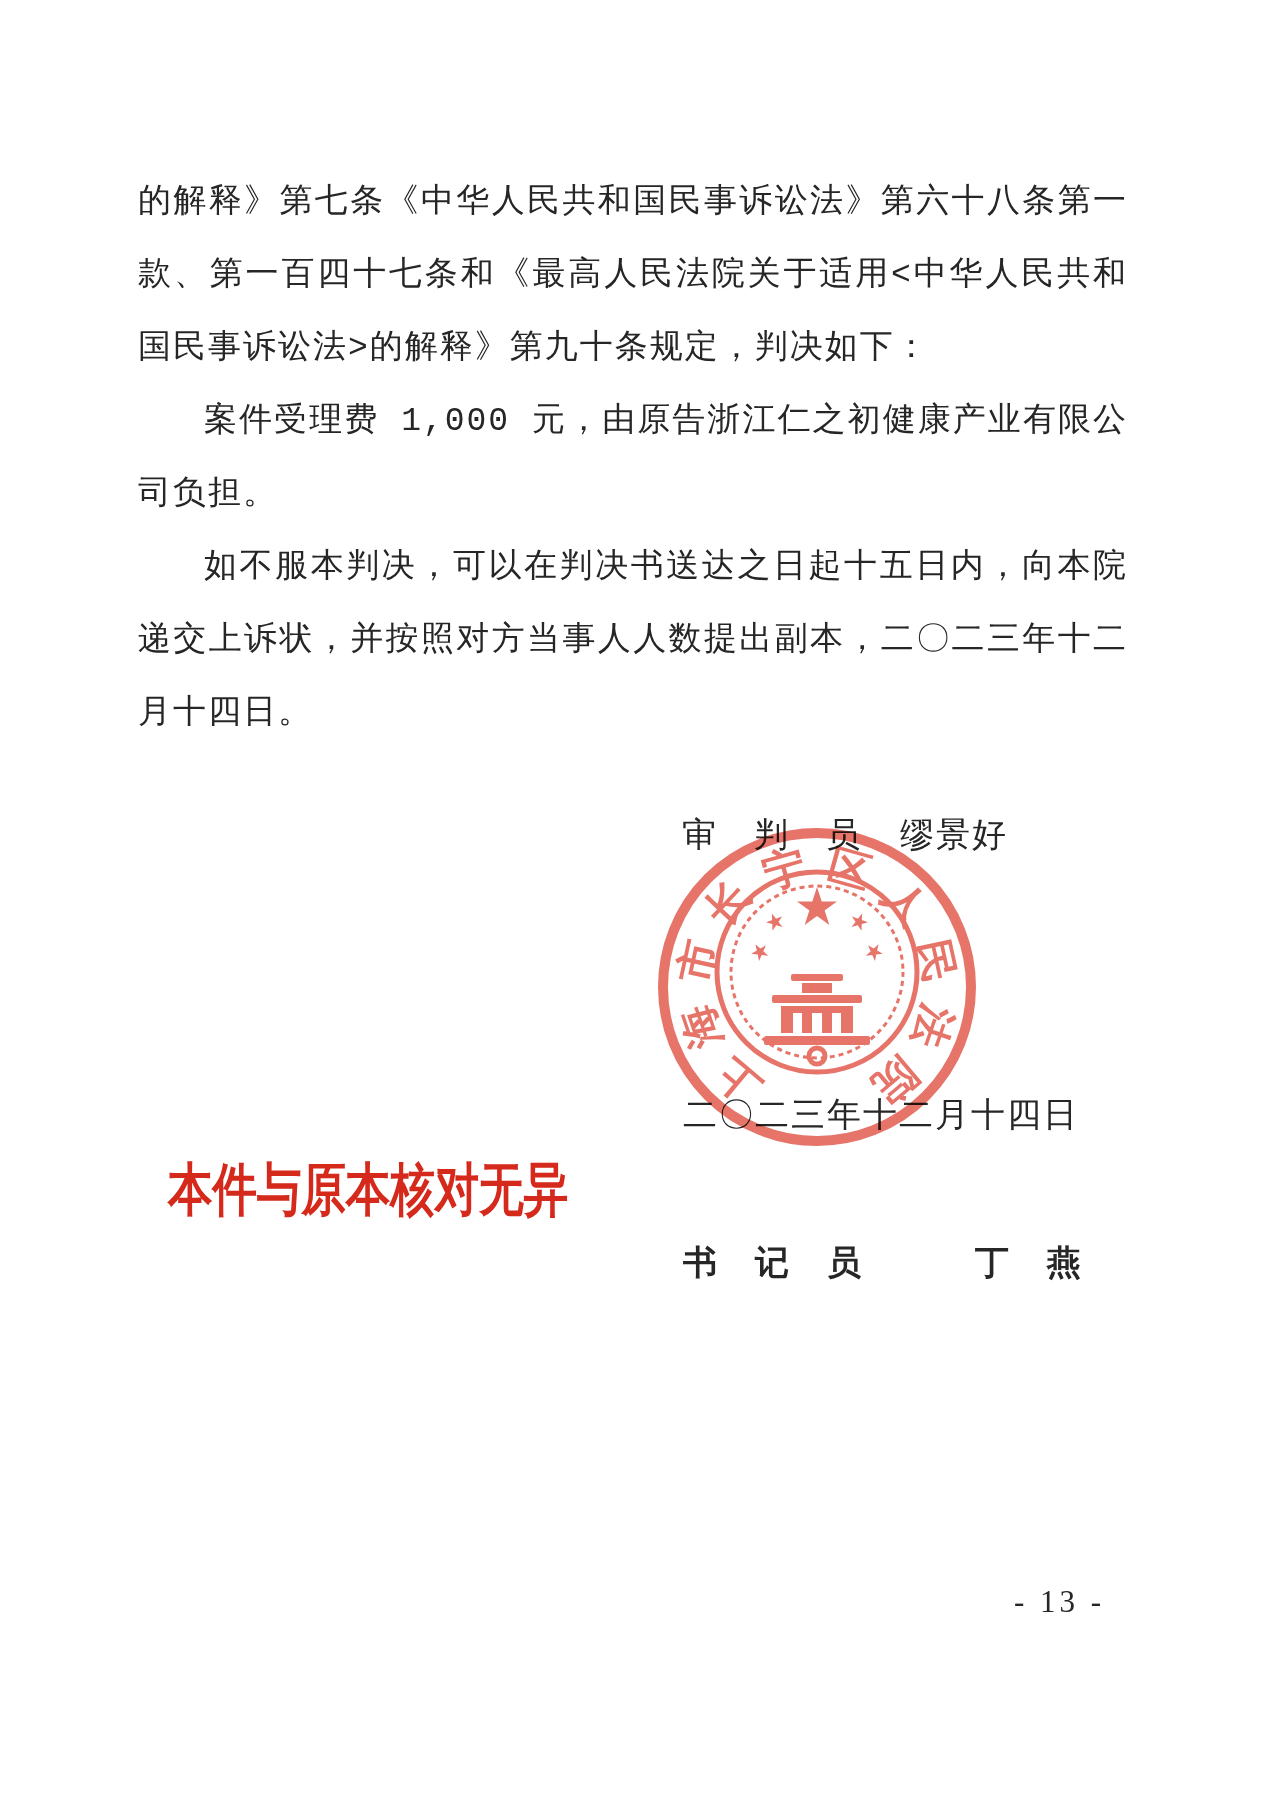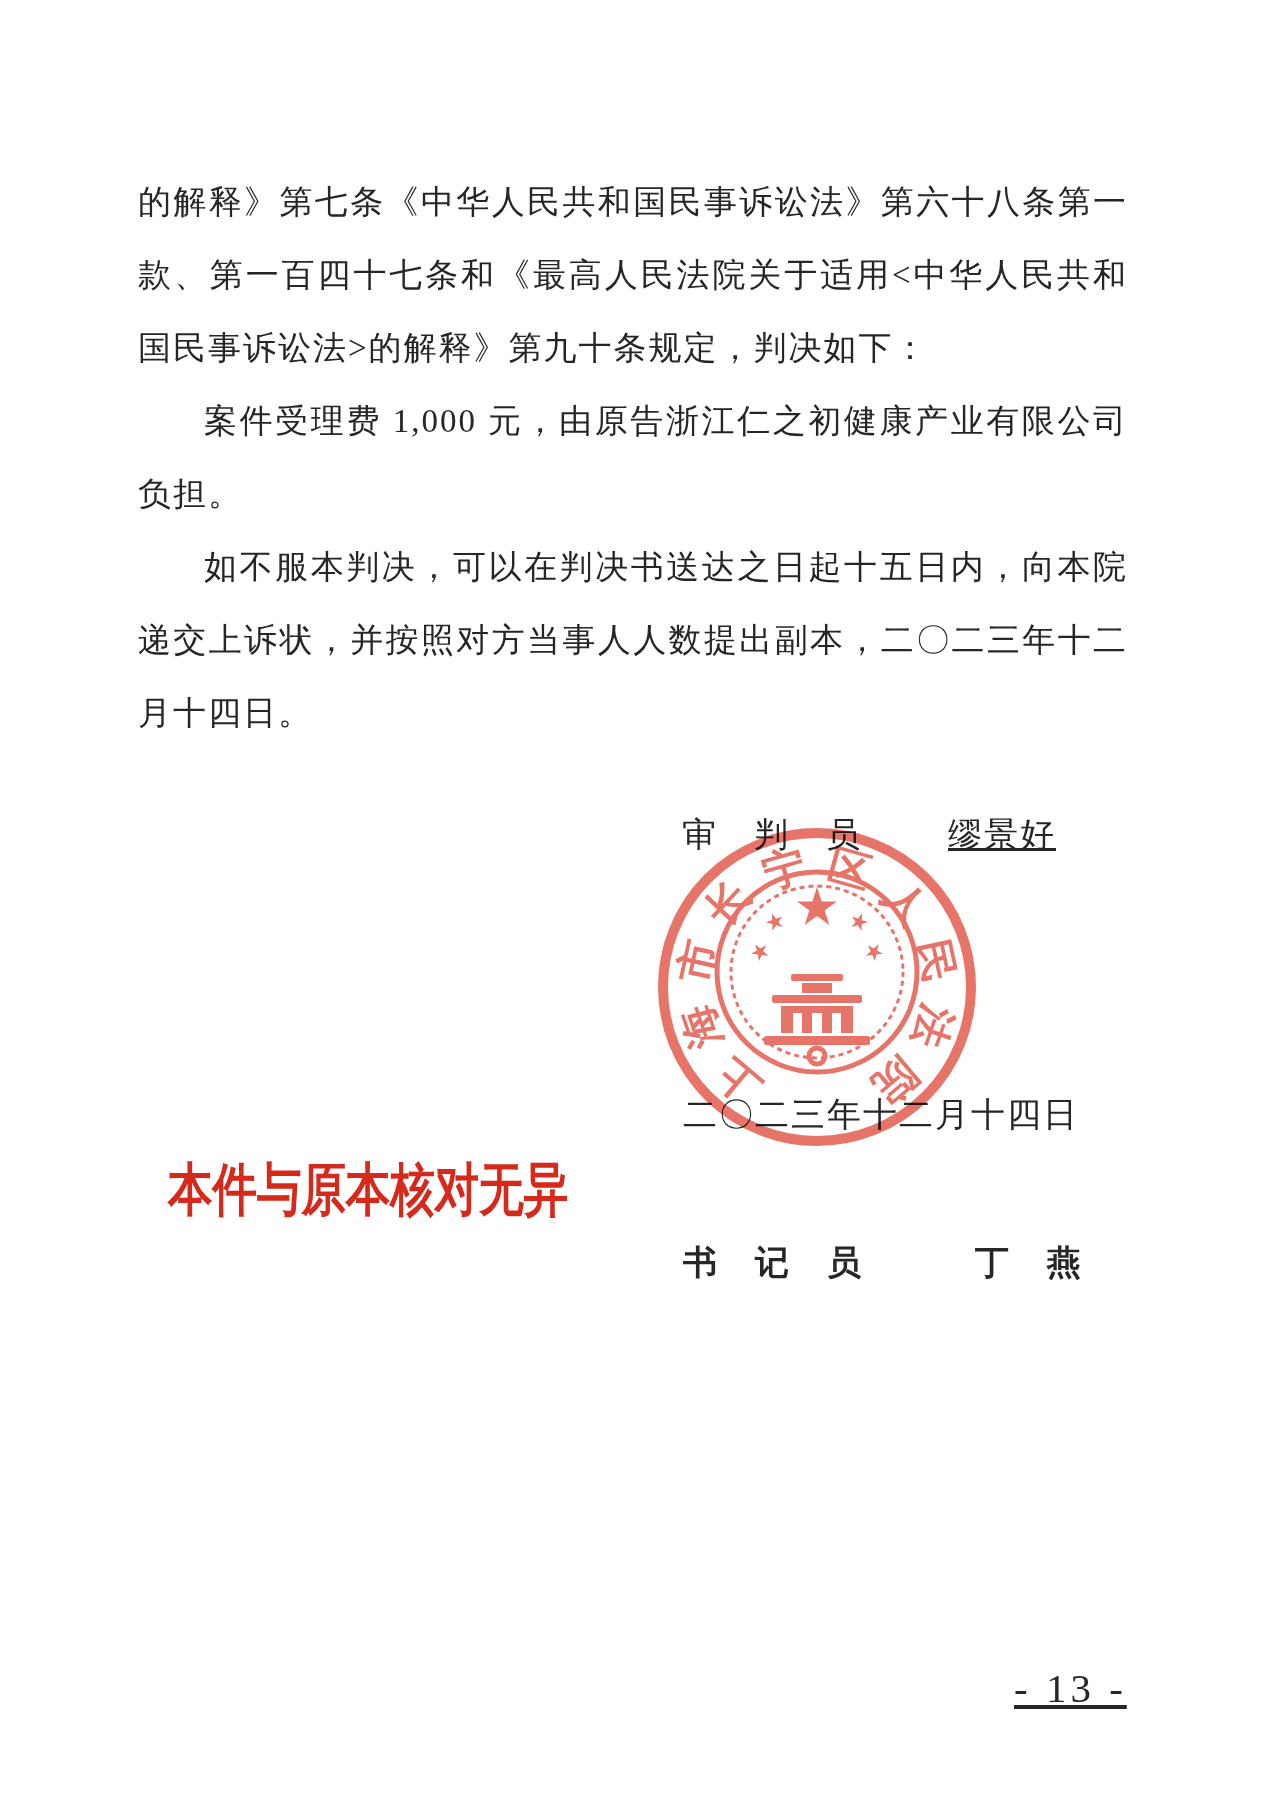--- a/index.html
+++ b/index.html
@@ -18,34 +18,35 @@
   .doc-body {
     position: absolute;
     left: 138px;
     top: 166px;
     width: 990px;
     font-size: 33px;
     line-height: 73px;
     letter-spacing: 2px;
     text-align: justify;
     text-justify: inter-ideograph;
+    font-family: Liberation Mono, monospace;
   }
   .doc-body p { margin: 0; }
   .doc-body p.indent { text-indent: 2em; }
 
   
   .sig-row {
     position: absolute;
     font-size: 34px;
     letter-spacing: 2px;
     display: flex;
     white-space: pre;
   }
   .sig-judge { left: 682px; top: 812px; }
-  .sig-judge .sig-name { margin-left: 86px; text-decoration: underline; }
+  .sig-judge .sig-name { margin-left: 38px; }
   .sig-clerk { left: 683px; top: 1240px; font-weight: bold; }
   .sig-clerk .sig-name { margin-left: 112px; }
 
   .date-line {
     position: absolute;
     left: 683px;
     top: 1092px;
     font-size: 34px;
     letter-spacing: 2px;
     white-space: pre;
@@ -88,25 +89,24 @@
   [data-seal-chars] text {
     font-size: 42px;
     font-weight: bold;
     fill: #e4695d;
     font-family: "Liberation Serif", "DejaVu Serif", serif;
   }
 
   .page-num {
     position: absolute;
     left: 1014px;
-    top: 1664px;
-    font-size: 41px;
+    top: 1584px;
+    font-size: 31px;
     letter-spacing: 4px;
     white-space: pre;
-    text-decoration: underline;
   }
 </style>
 </head>
 <body>
 
 <div class="page">
 
   <div class="doc-body">
     <p>的解释》第七条《中华人民共和国民事诉讼法》第六十八条第一款、第一百四十七条和《最高人民法院关于适用&lt;中华人民共和国民事诉讼法&gt;的解释》第九十条规定，判决如下：</p>
     <p class="indent">案件受理费 1,000 元，由原告浙江仁之初健康产业有限公司负担。</p>

